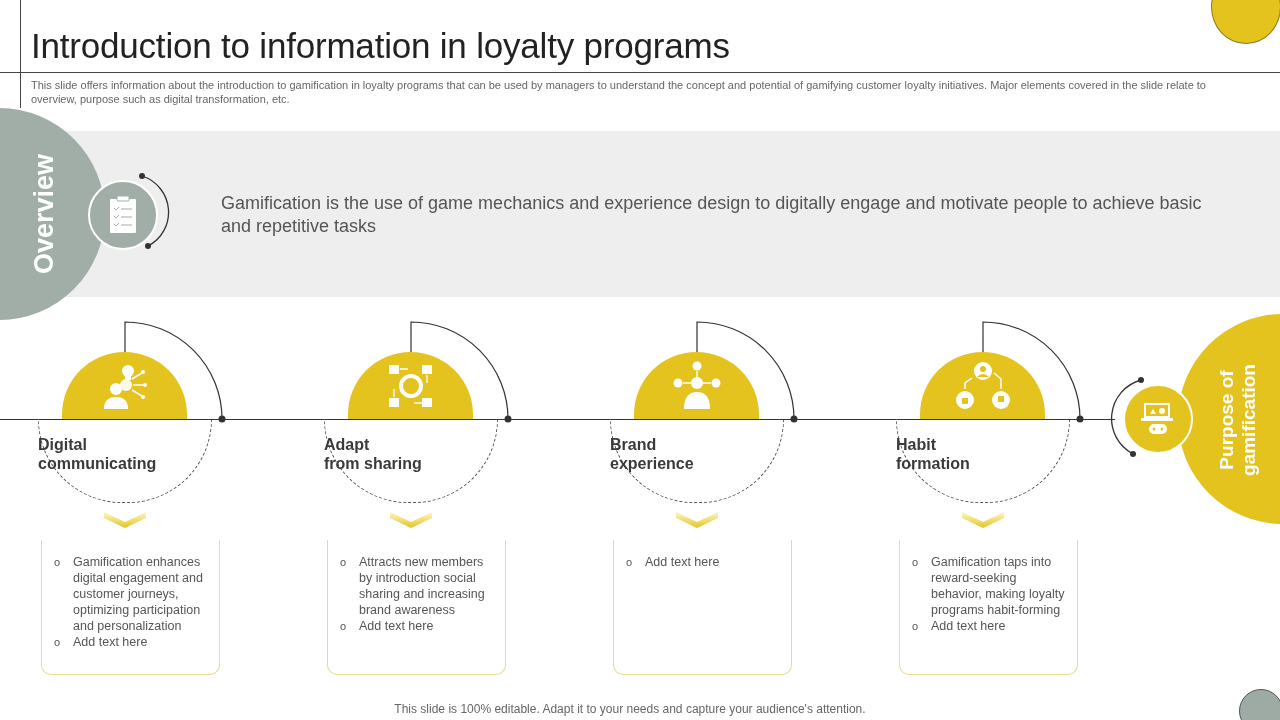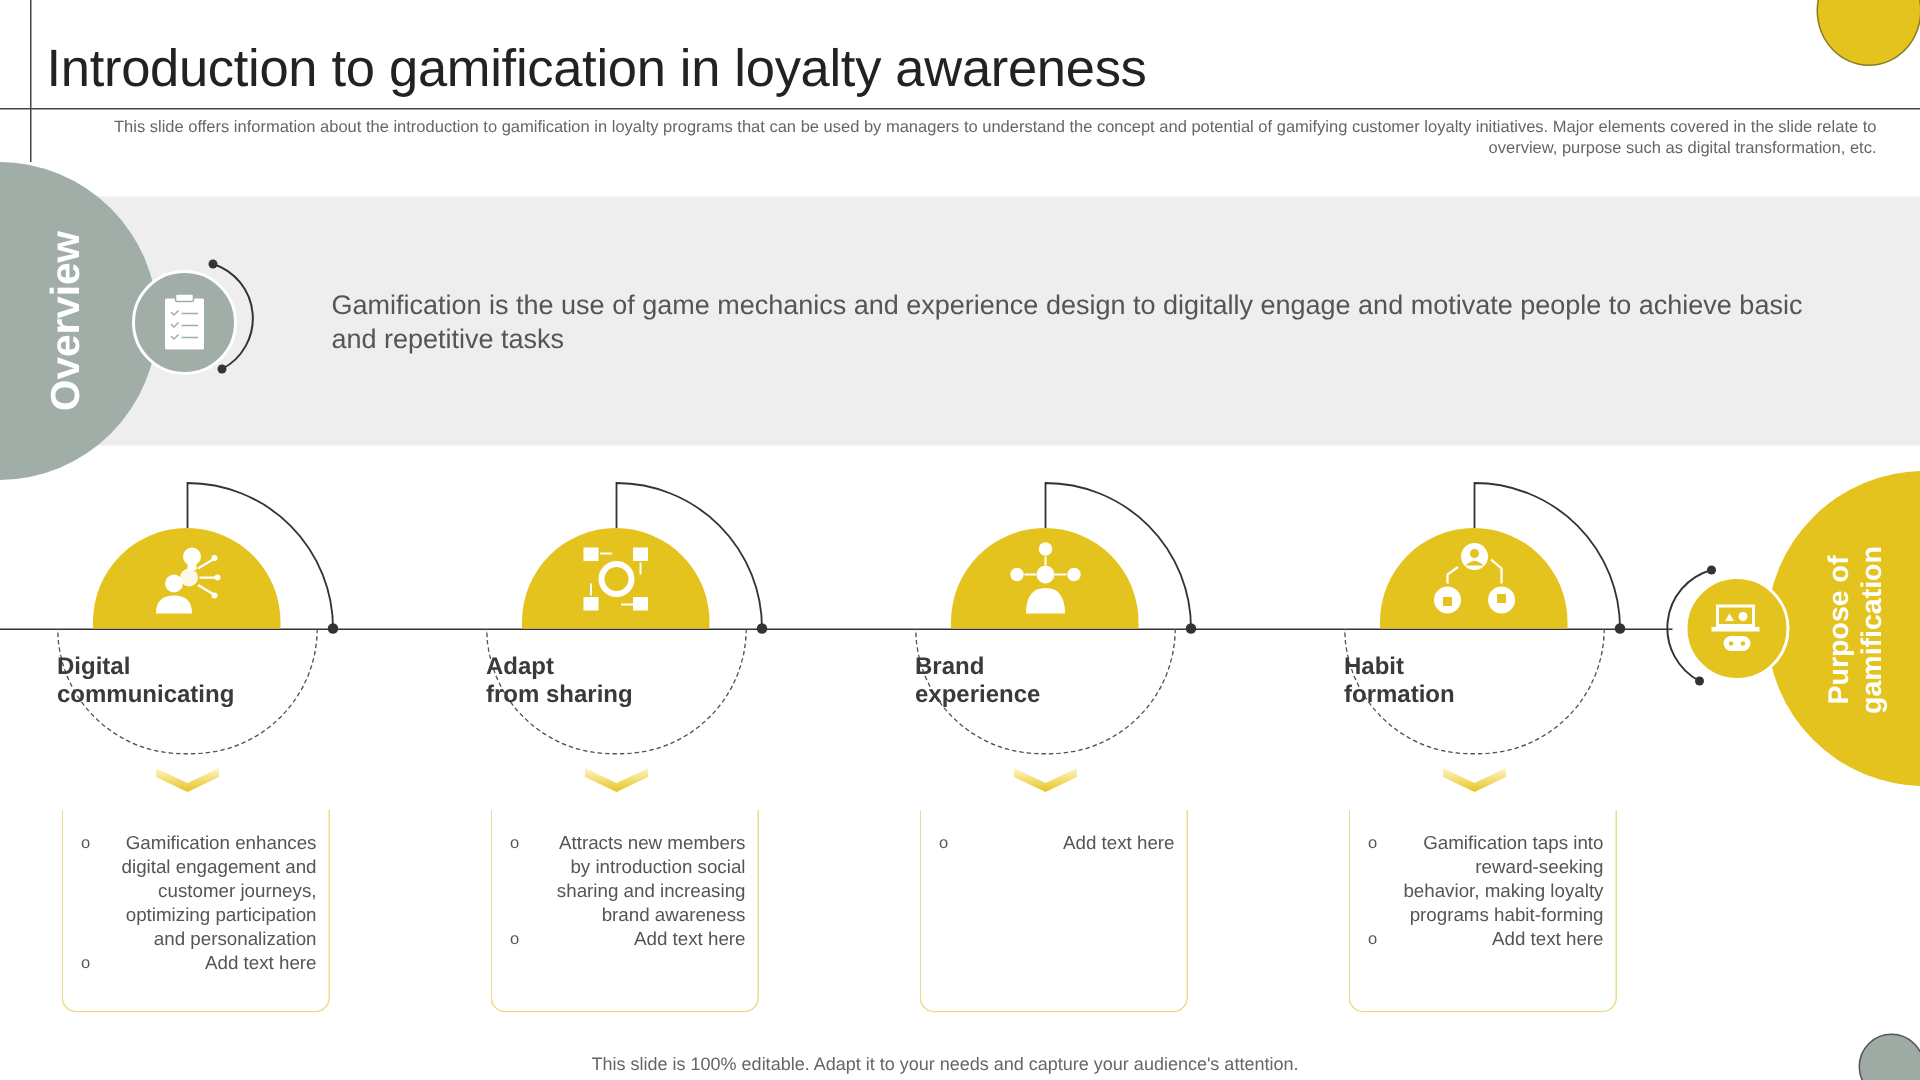--- a/index.html
+++ b/index.html
@@ -2,21 +2,21 @@
 <html><head>
 <meta charset="utf-8">
 <style>
   * { margin: 0; padding: 0; box-sizing: border-box; }
   html, body { width: 1280px; height: 720px; overflow: hidden; background: #ffffff; }
   body { position: relative; font-family: "Liberation Sans", sans-serif; color: #333; }
 
   .vline { position: absolute; left: 20px; top: 0; width: 1px; height: 108px; background: #444; }
   .title { position: absolute; left: 31px; top: 26px; font-size: 35px; color: #222; font-weight: normal; letter-spacing: -0.2px; }
   .title-rule { position: absolute; left: 0; top: 72px; width: 1280px; height: 1px; background: #444; }
-  .subtitle { position: absolute; left: 31px; top: 79px; width: 1220px; font-size: 11px; line-height: 13.5px; color: #666; text-align: right; }
+  .subtitle { position: absolute; left: 31px; top: 79px; width: 1220px; font-size: 11px; line-height: 13.5px; color: #666; }
 
   .corner-yellow { position: absolute; left: 1211px; top: -30px; width: 70px; height: 74px; border-radius: 50%; background: #E5C31F; border: 1px solid #8a7a20; }
   .corner-grey { position: absolute; left: 1239px; top: 689px; width: 44px; height: 44px; border-radius: 50%; background: #9EABA4; border: 1px solid #555; }
 
   .overview-band { position: absolute; left: 0; top: 131px; width: 1280px; height: 166px; background: #EDEEED; }
   .overview-circle { position: absolute; left: -107px; top: 108px; width: 212px; height: 212px; border-radius: 50%; background: #A1AEA7; }
   .overview-label { position: absolute; left: 44px; top: 214px; transform: translate(-50%, -50%) rotate(-90deg); font-size: 27px; font-weight: bold; color: #fff; white-space: nowrap; }
   .ov-icon-circle { position: absolute; left: 88px; top: 180px; width: 70px; height: 70px; border-radius: 50%; background: #A1AEA7; border: 2px solid #fff; display: flex; align-items: center; justify-content: center; }
   .ov-arc { position: absolute; left: 120px; top: 170px; width: 50px; height: 80px; }
   .overview-text { position: absolute; left: 221px; top: 192px; width: 990px; font-size: 18px; line-height: 23px; color: #555; }
@@ -24,36 +24,36 @@
   .timeline { position: absolute; left: 0; top: 419px; width: 1115px; height: 1px; background: #333; }
 
   .stage { position: absolute; top: 320px; width: 240px; height: 360px; }
   .stage .half-top { position: absolute; left: 22px; top: 32px; width: 125px; height: 67px; background: #E5C31F; border-radius: 63px 63px 0 0; overflow: hidden; display: flex; align-items: center; justify-content: center; }
   .stage .arc-svg { position: absolute; left: 0; top: 0; }
   .stage .dash-half { position: absolute; left: -2px; top: 99px; width: 174px; height: 84px; border: 1px dashed #555; border-top: none; border-radius: 0 0 87px 87px; }
   .stage .stage-title { position: absolute; left: -2px; top: 115px; width: 174px; text-align: left; font-size: 16px; font-weight: bold; color: #3a3a3a; line-height: 19px; }
   .stage .chevron { position: absolute; left: 64px; top: 192px; width: 42px; height: 18px; }
   .stage .card { position: absolute; left: 1px; top: 220px; width: 179px; height: 135px; border: 1px solid #eadc8f; border-top: none; border-radius: 0 0 10px 10px; padding: 14px 8px 0 12px; }
   .stage .card ul { list-style: none; }
-  .stage .card li { position: relative; padding-left: 19px; font-size: 12.5px; line-height: 16px; color: #555; text-align: right; }
+  .stage .card li { position: relative; padding-left: 19px; font-size: 12.5px; line-height: 16px; color: #555; }
   .stage .card li::before { content: "o"; position: absolute; left: 0; top: 0; font-size: 11px; color: #555; }
 
   .purpose-circle { position: absolute; left: 1178px; top: 314px; width: 210px; height: 210px; border-radius: 50%; background: #E5C31F; }
   .purpose-label { position: absolute; left: 1238px; top: 420px; transform: translate(-50%, -50%) rotate(-90deg); font-size: 19px; font-weight: bold; color: #fff; line-height: 22px; text-align: center; white-space: nowrap; }
   .purpose-icon-circle { position: absolute; left: 1123px; top: 384px; width: 70px; height: 70px; border-radius: 50%; background: #E5C31F; border: 2px solid #fff; display: flex; align-items: center; justify-content: center; }
   .purpose-arc { position: absolute; left: 1110px; top: 376px; width: 40px; height: 82px; }
 
   .footer { position: absolute; left: 0; top: 702px; width: 1260px; text-align: center; font-size: 12px; color: #666; }
 </style>
 </head>
 <body>
 
 <div class="corner-yellow"></div>
 <div class="vline"></div>
-<h1 class="title">Introduction to gamification in loyalty awareness</h1>
+<h1 class="title">Introduction to information in loyalty programs</h1>
 <div class="title-rule"></div>
 <p class="subtitle">This slide offers information about the introduction to gamification in loyalty programs that can be used by managers to understand the concept and potential of gamifying customer loyalty initiatives. Major elements covered in the slide relate to overview, purpose such as digital transformation, etc.</p>
 
 <div class="overview-band"></div>
 <div class="overview-circle"></div>
 <div class="overview-label">Overview</div>
 <svg class="ov-arc" viewBox="0 0 50 80">
   <path d="M22 6 A 38 38 0 0 1 28 76" fill="none" stroke="#333" stroke-width="1.3"></path>
   <circle cx="22" cy="6" r="3" fill="#333"></circle>
   <circle cx="28" cy="76" r="3" fill="#333"></circle>

